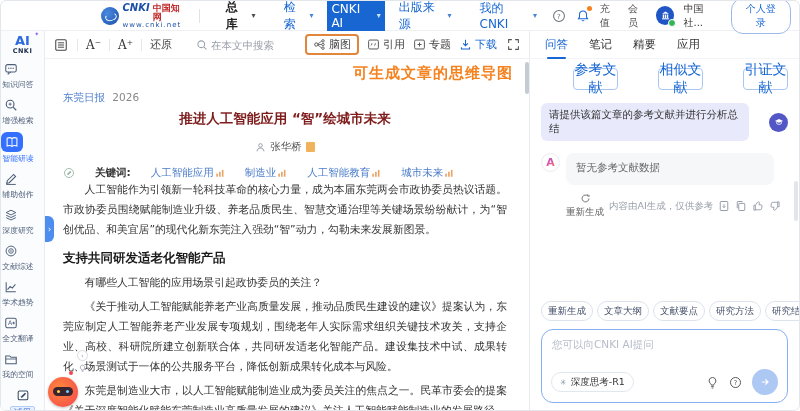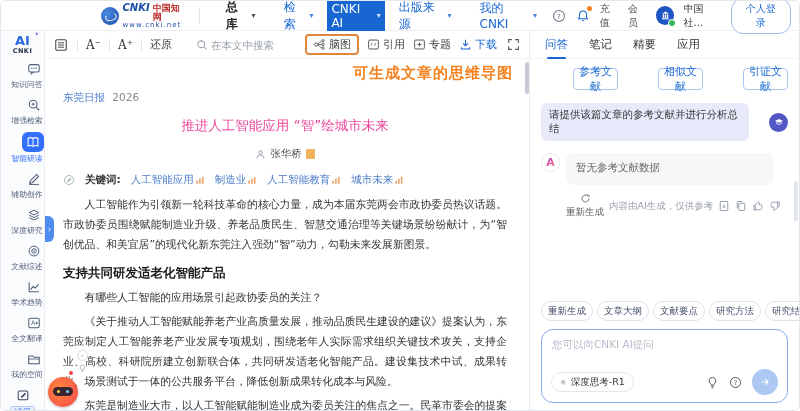--- a/index.html
+++ b/index.html
@@ -34,21 +34,21 @@
 
   
   .main { display:flex; height:380px; position:relative; }
 
   
   .sidebar { width:44px; border-right:1px solid #e8ebf0; background:#fbfcfe; display:flex; flex-direction:column; align-items:center; padding:3px 0 6px; position:relative; }
   .sb-logo { text-align:center; line-height:1; margin-bottom:5px; }
   .sb-logo-ai { color:#2e6ae0; font-weight:bold; font-size:13px; position:relative; }
   .sb-logo-ai::after { content:"✦"; position:absolute; top:-3px; right:-7px; font-size:6px; color:#8a5cf0; }
   .sb-logo-cnki { font-size:6.5px; font-weight:bold; color:#1b2b4b; letter-spacing:.5px; margin-top:1px; }
-  .sb-item { display:flex; flex-direction:column; align-items:flex-end; gap:1px; margin-bottom:5px; cursor:pointer; width:100%; }
+  .sb-item { display:flex; flex-direction:column; align-items:flex-start; gap:1px; margin-bottom:5px; cursor:pointer; width:100%; }
   .sb-ico { width:20px; height:18px; display:flex; align-items:center; justify-content:center; color:#4d5e78; }
   .sb-label { font-size:8.5px; color:#4d5e78; transform:scale(.92); white-space:nowrap; }
   .sb-item.active .sb-ico { background:#3370ff; border-radius:6px; color:#fff; width:22px; height:20px; }
   .sb-item.active .sb-label { color:#3370ff; }
   .sb-trial { margin-top:auto; display:flex; flex-direction:column; align-items:center; gap:2px; }
   .trial-badge { font-size:8.5px; color:#2e6ae0; background:#e8f0fe; border:1px solid #b3cdf7; border-radius:2px; padding:0 3px; }
   .sb-handle { position:absolute; left:44px; top:185px; width:9px; height:26px; background:#4d8df0; color:#fff; border-radius:0 6px 6px 0; display:flex; align-items:center; justify-content:center; font-size:8px; z-index:6; cursor:pointer; }
 
   
   .doc-col { flex:1; min-width:0; display:flex; flex-direction:column; position:relative; }
@@ -60,24 +60,24 @@
   .doc-search input { border:none; outline:none; width:86px; font-size:10.5px; color:#666; background:transparent; }
   .doc-search input::placeholder { color:#9aa0aa; }
   .tb-btn { display:flex; align-items:center; gap:3px; cursor:pointer; color:#444; font-size:11px; }
   .tb-btn.highlight { border:2px solid #e2863c; border-radius:4px; padding:1px 6px; }
   .tb-btn.blue { color:#1766d2; }
   .doc-scroll { flex:1; position:relative; padding:0 22px 0 18px; overflow:hidden; }
   .promo-note { position:absolute; top:5px; right:16px; color:#f5821f; font-weight:bold; font-size:15px; letter-spacing:1px; }
   .src-row { margin-top:32px; font-size:10.5px; }
   .src-name { color:#4e7fd0; cursor:pointer; }
   .src-year { color:#888; margin-left:4px; }
-  .doc-title { text-align:center; font-size:13.5px; font-weight:normal; color:#ec4899; margin:12px 0 12px; }
+  .doc-title { text-align:center; font-size:13.5px; font-weight:bold; color:#7f1d1d; margin:5px 0 12px; }
   .author-row { display:flex; align-items:center; justify-content:center; gap:4px; color:#555; font-size:10.5px; margin-bottom:12px; }
   .author-doc-ico { width:9px; height:10px; background:#f0b35c; border-radius:1px; display:inline-block; }
-  .kw-row { display:flex; align-items:center; flex-wrap:wrap; gap:10px; font-size:10.5px; margin-bottom:8px; }
+  .kw-row { display:flex; align-items:center; flex-wrap:wrap; gap:20px; font-size:10.5px; margin-bottom:0; }
   .kw-label { font-weight:bold; color:#333; }
   .kw-item { color:#4a7cc9; cursor:pointer; display:inline-flex; align-items:center; gap:1px; }
   .doc p { font-size:10.8px; line-height:1.85; color:#333; text-align:justify; text-indent:2em; margin-bottom:4px; }
   .doc h2 { font-size:12.5px; color:#1a1a1a; margin:10px 0 6px; }
   .doc-vscroll { position:absolute; right:0; top:28px; bottom:0; width:5px; }
   .doc-vthumb { width:4px; height:32px; background:#c6cad2; border-radius:2px; margin:3px auto 0; }
   
   .mascot { position:absolute; left:3px; bottom:4px; width:30px; height:30px; border-radius:50%; background:radial-gradient(circle at 40% 40%, #ff8a3c, #f5434d); box-shadow:0 1px 3px rgba(0,0,0,.25); }
   .mascot::before { content:""; position:absolute; left:5px; top:10px; width:20px; height:9px; border-radius:5px; background:#3a2430; }
   .mascot::after { content:""; position:absolute; left:9px; top:13px; width:3px; height:3px; border-radius:50%; background:#ffd24d; box-shadow:9px 0 0 #6cd0ff; }
@@ -86,21 +86,21 @@
   .mascot-bulb { position:absolute; left:33px; bottom:38px; color:#8a93a3; }
 
   
   .rpanel { width:270px; border-left:1px solid #e8ebf0; display:flex; flex-direction:column; position:relative; }
   .rp-tabs { height:28px; display:flex; align-items:center; gap:21px; padding:0 15px; border-bottom:1px solid #f2f4f7; }
   .rp-tab { font-size:11.5px; color:#333; cursor:pointer; position:relative; height:28px; display:flex; align-items:center; }
   .rp-tab.active { color:#1766d2; }
   .rp-tab.active::after { content:""; position:absolute; bottom:0; left:2px; right:2px; height:2px; background:#1766d2; border-radius:1px; }
   .rp-body { flex:1; display:flex; flex-direction:column; padding:9px 11px 8px; overflow:hidden; }
   .quick-row { display:flex; gap:8px; }
-  .quick-btn { flex:1; height:22px; border:1px solid #a8c6f0; border-radius:4px; color:#1766d2; background:#fff; font-size:11px; display:flex; align-items:center; justify-content:center; cursor:pointer;margin-left:32px; }
+  .quick-btn { flex:1; height:22px; border:1px solid #a8c6f0; border-radius:4px; color:#1766d2; background:#fff; font-size:14px; display:flex; align-items:center; justify-content:center; cursor:pointer;margin-left:32px; }
   .msg-user { display:flex; align-items:center; gap:20px; margin-top:13px; }
   .bubble-user { background:#e8eafb; border-radius:6px; padding:5px 8px; font-size:10.5px; color:#333; }
   .avatar-user { width:19px; height:19px; border-radius:50%; background:#5257c5; flex:none; display:flex; align-items:center; justify-content:center; }
   .msg-ai { display:flex; align-items:flex-start; gap:6px; margin-top:12px; }
   .avatar-ai { width:19px; height:19px; border-radius:50%; border:1px solid #ececf2; background:#fff; flex:none; display:flex; align-items:center; justify-content:center; font-weight:bold; font-size:11px; background-image:linear-gradient(135deg,#7b5cf0,#e052a0,#f5a623); -webkit-background-clip:text; background-clip:text; color:transparent; }
   .bubble-ai { background:#f6f7f9; border-radius:8px; padding:8px 10px; font-size:10.5px; color:#666; flex:1; margin-right:14px; min-height:32px; }
   .ai-actions { display:flex; align-items:center; gap:5px; margin:8px 0 0 25px; color:#8a8f99; font-size:9.5px; }
   .ai-actions .act { display:flex; align-items:center; gap:2px; cursor:pointer; color:#666;flex-direction:column; }
   .ai-actions .disclaimer { color:#9aa0aa; }
   .ai-actions .mini-ico { cursor:pointer; color:#8a93a3; display:inline-flex; }

